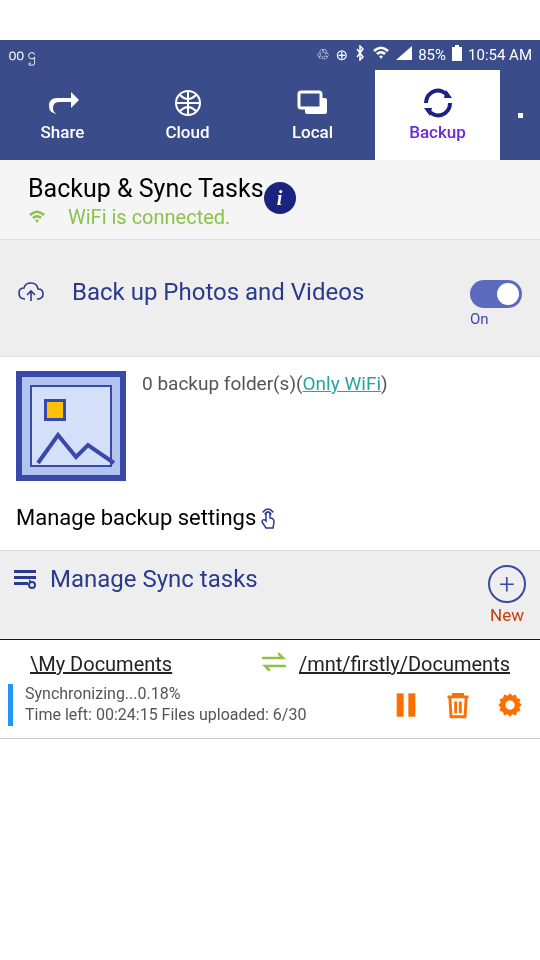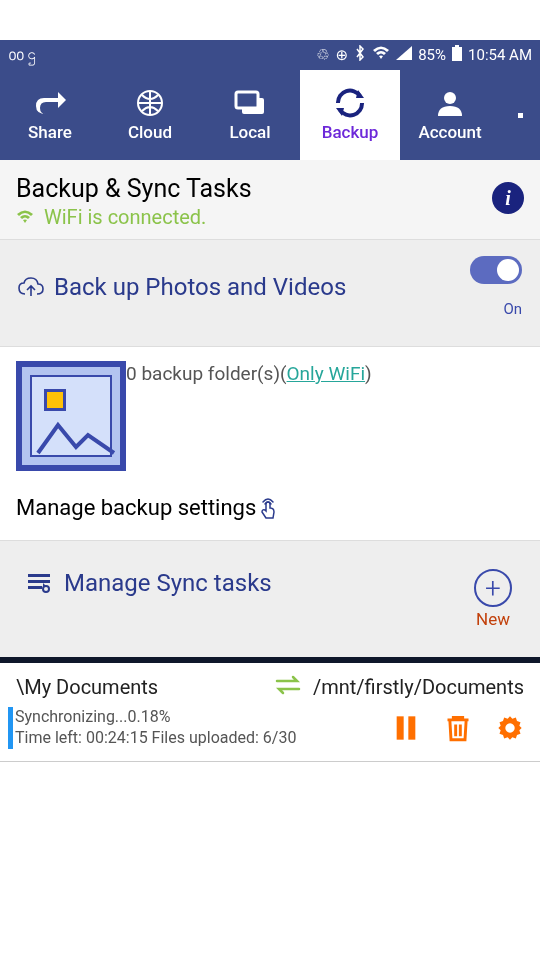--- a/index.html
+++ b/index.html
@@ -7,50 +7,50 @@
   .status-bar { height: 30px; background: #3b4c8a; color: #fff; display: flex; align-items: center; justify-content: space-between; padding: 0 8px; font-size: 15px; margin-top: 40px; }
   .status-left { display: flex; align-items: center; gap: 4px; }
   .status-right { display: flex; align-items: center; gap: 6px; }
   .tabbar { height: 90px; background: #3b4c8a; display: flex; align-items: stretch; }
   .tab { flex: 1; display: flex; flex-direction: column; align-items: center; justify-content: center; color: #fff; gap: 4px; cursor: pointer; }
   .tab.active { background: #fff; color: #6d28d9; }
   .tab-label { font-size: 17px; font-weight: 500; }
   .tab svg { width: 36px; height: 30px; }
   .overflow-dots { width: 40px; display: flex; align-items: center; justify-content: center; color: #fff; cursor: pointer; }
   .overflow-dots div { width: 5px; height: 5px; background: #fff; border-radius: 0; margin: 3px 0; }
-  .page-header { padding: 14px 16px 10px; background: #f5f5f5; display: flex; align-items: flex-start; justify-content: space-between; }
+  .page-header { padding: 14px 28px 10px; background: #f5f5f5; display: flex; align-items: flex-start; }
   .page-title { font-size: 25px; font-weight: 400; color: #000; }
-  .wifi-status { color: #8bc34a; font-size: 20px; display: flex; align-items: center; gap: 10px; margin-top: 2px; }
+  .wifi-status { color: #8bc34a; font-size: 20px; display: flex; align-items: center; gap: 22px; margin-top: 2px; }
   .info-btn { width: 32px; height: 32px; border-radius: 50%; background: #1a237e; color: #fff; display: flex; align-items: center; justify-content: center; font-style: italic; font-weight: bold; font-size: 20px; font-family: Georgia, serif; margin-top: 8px; }
   .section { background: #eeeeee; padding: 16px 18px; border-top: 1px solid #ddd; border-bottom: 1px solid #ddd; }
   .backup-section { display: flex; align-items: center; justify-content: space-between; padding-bottom: 28px; }
-  .backup-title { color: #2a3a8c; font-size: 24px; display: flex; align-items: center; gap: 10px; }
-  .toggle-wrap { display: flex; flex-direction: column; align-items: flex-end; gap: 16px; }
+  .backup-title { color: #2a3a8c; font-size: 24px; display: flex; align-items: center; gap: 28px; }
+  .toggle-wrap { display: flex; flex-direction: column; align-items: flex-start; gap: 2px; margin-top: 24px; }
   .toggle { width: 52px; height: 28px; border-radius: 14px; background: #5c6bc0; position: relative; }
   .toggle-knob { width: 22px; height: 22px; border-radius: 50%; background: #fff; position: absolute; right: 3px; top: 3px; }
   .toggle-label { font-size: 15px; color: #3949ab; }
   .backup-body { background: #fff; padding: 14px 16px 20px; display: flex; flex-direction: column; gap: 18px; }
-  .folder-row { display: flex; }
+  .folder-row { display: flex; gap: 16px; }
   .photo-icon { width: 110px; height: 110px; border: 6px solid #3949ab; background: #b3c4f0; position: relative; flex-shrink:0; }
   .photo-icon::before { content:''; position:absolute; inset:8px; border:2px solid #3949ab; background:#d4e0fa; }
   .photo-icon .sun { position:absolute; width:22px; height:22px; background:#ffc107; border:3px solid #3949ab; left:22px; top:22px; }
   .photo-icon svg { position:absolute; bottom:10px; left:14px; width:80px; height:40px; }
   .folder-info { font-size: 19px; color: #555; line-height: 1.35; }
   .only-wifi { color: #26a69a; text-decoration: underline; }
   .manage-row { font-size: 22px; color: #000; display: flex; align-items: center; margin-top: 6px; }
-  .sync-section { display: flex; align-items: flex-start; justify-content: space-between; padding: 28px; background: #eeeeee; border-top: 1px solid #ddd; border-bottom: 6px solid #0f172a; }
+  .sync-section { display: flex; align-items: flex-start; justify-content: space-between; padding: 14px; background: #eeeeee; border-top: 1px solid #ddd; border-bottom: 1px solid #0f172a; }
   .sync-title { color: #2a3a8c; font-size: 24px; display: flex; align-items: center; gap: 14px; }
   .new-wrap { display: flex; flex-direction: column; align-items: center; gap: 2px; }
   .new-btn { width: 38px; height: 38px; border: 2px solid #3949ab; border-radius: 50%; display: flex; align-items: center; justify-content: center; color: #3949ab; font-size: 28px; font-weight: 300; }
   .new-label { font-size: 17px; color: #c2410c; }
   .task { background: #fff; border-bottom: 1px solid #ccc; }
-  .task-paths { display: flex; align-items: center; padding: 10px 16px 0; font-size: 20px; color: #222; }
+  .task-paths { display: flex; align-items: center; padding: 10px 30px 0; font-size: 20px; color: #222; text-decoration: underline; }
   .task-paths .left { flex: 1; }
   .task-paths .arrows { color: #8bc34a; font-size: 24px; margin: 0 12px; }
-  .task-status-row { display: flex; align-items: center; padding: 6px 16px 12px 8px; position:relative; }
+  .task-status-row { display: flex; align-items: center; padding: 6px 16px 12px 8px; gap: 10px; position:relative; }
   .blue-bar { width:5px; background:#2196f3; align-self:stretch; margin-right:2px;}
   .task-text { flex: 1; font-size: 16px; color: #555; line-height: 1.3; }
   .task-btns { display: flex; gap: 24px; align-items:center; }
   .obtn { color: #ff6f00; cursor:pointer; }
   .obtn svg { width:28px; height:28px; display:block; }
 </style>
 </head>
 <body>
 
 <div class="status-bar">
@@ -107,27 +107,20 @@
         <rect x="4" y="4" width="22" height="16" rx="2" fill="#3b4c8a" stroke="#fff" stroke-width="3"></rect>
       </svg>
     <span class="tab-label">Local</span>
   </div>
   <div class="tab active">
     <svg viewBox="0 0 36 30" fill="none" stroke="#1a237e" stroke-width="4">
         <path d="M6 15 A12 12 0 0 1 28 8 M30 15 A12 12 0 0 1 8 22"></path>
         <path fill="#1a237e" stroke="none" d="M26 2 L32 10 L24 10 Z M10 28 L4 20 L12 20 Z"></path>
       </svg>
     <span class="tab-label">Backup</span>
-  </div>
-  <div class="tab">
-    <svg viewBox="0 0 36 30" fill="#fff">
-        <circle cx="18" cy="10" r="6"></circle>
-        <path d="M6 28 Q6 18 18 18 Q30 18 30 28 Z"></path>
-      </svg>
-    <span class="tab-label">Account</span>
   </div>
   <div class="overflow-dots">
     <div style="display:flex;flex-direction:column;">
       <div></div>
         <div></div>
         <div></div>
     </div>
   </div>
 </div>
 

